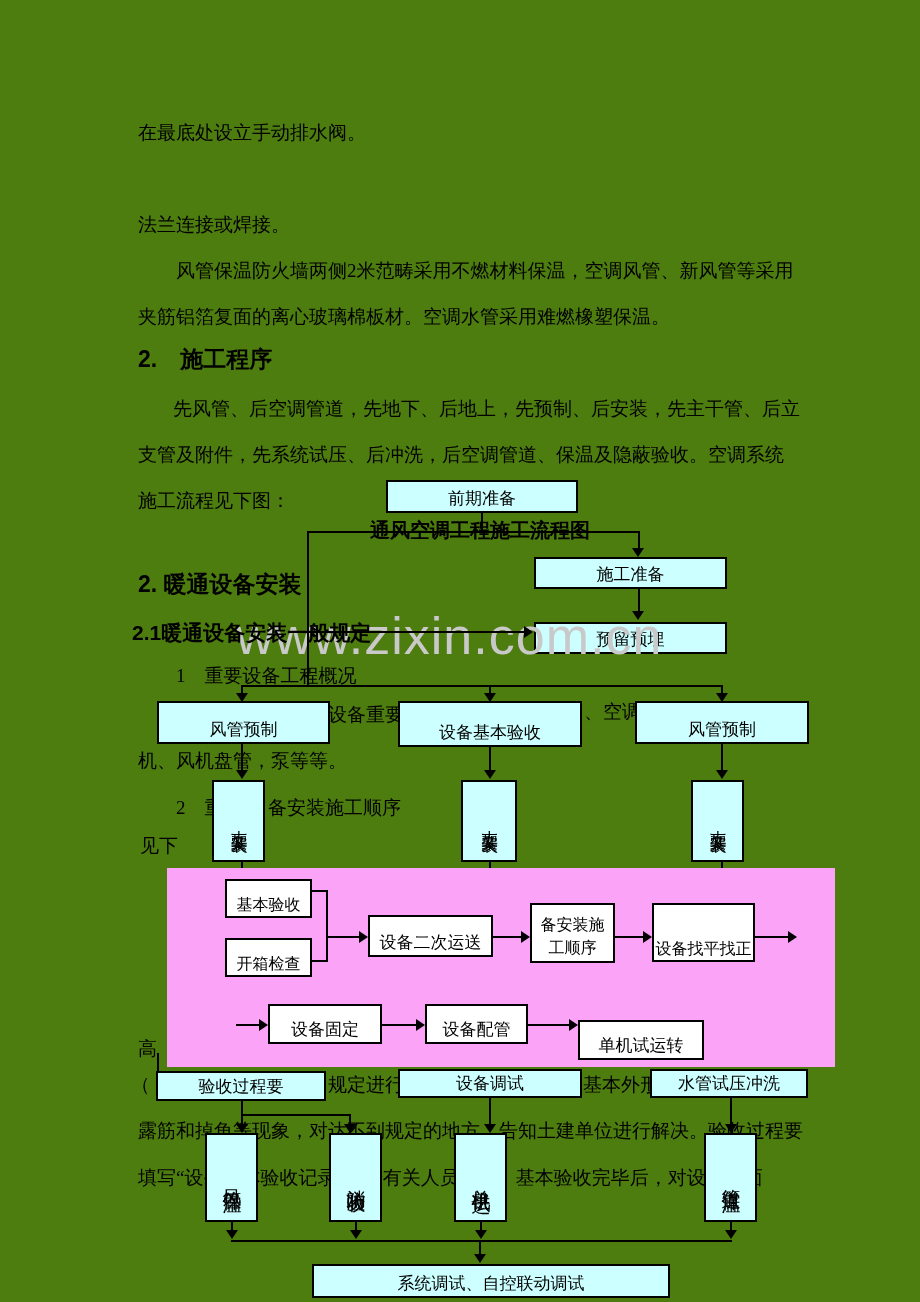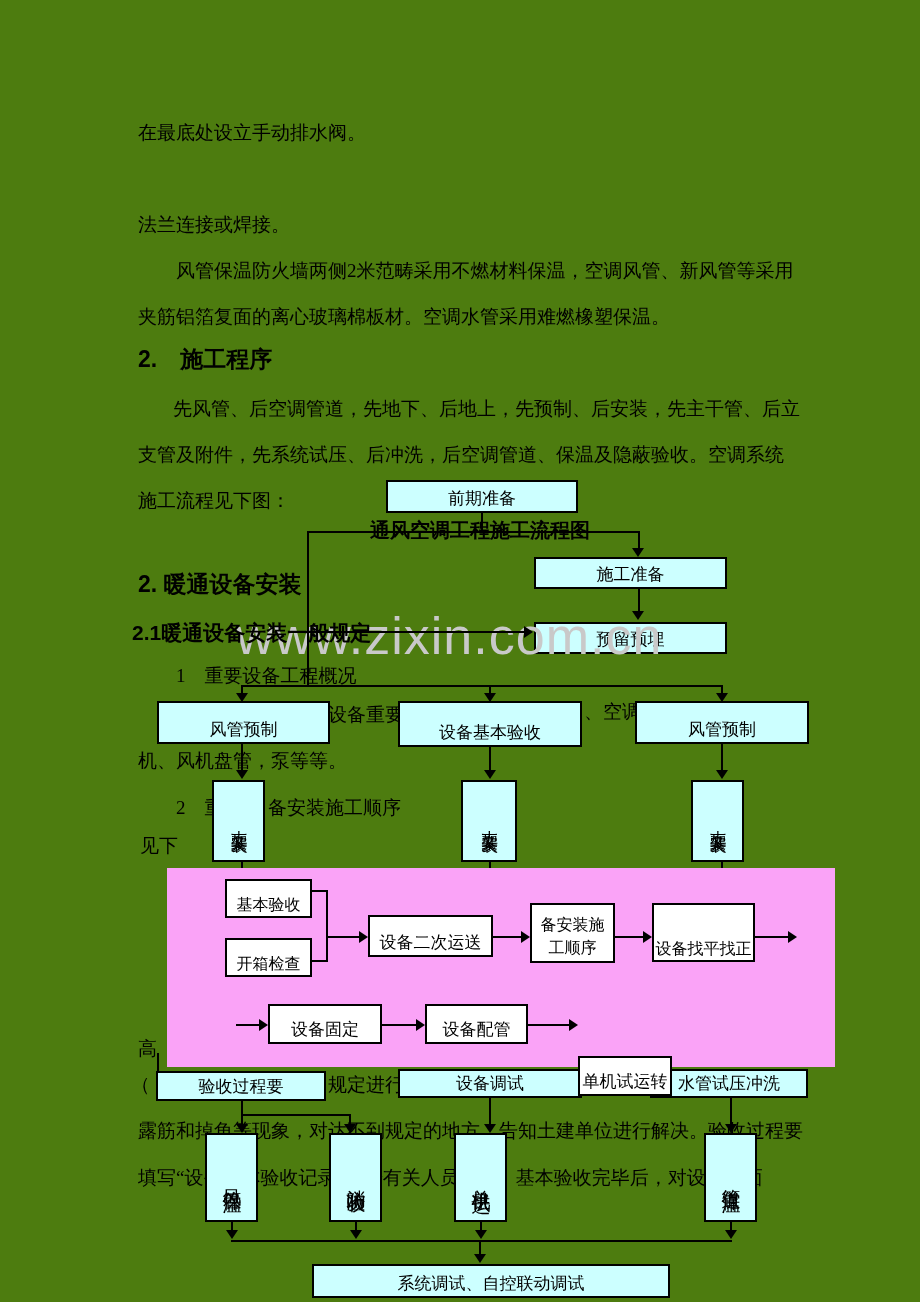--- a/index.html
+++ b/index.html
@@ -129,21 +129,21 @@
 
   <div class="pinkzone" style="left:167px;top:868px;width:668px;height:199px"></div>
 
   <div class="fc white" style="left:225px;top:879px;width:87px;height:39px;font-size:16px">基本验收</div>
   <div class="fc white" style="left:225px;top:938px;width:87px;height:39px;font-size:16px">开箱检查</div>
   <div class="fc white" style="left:368px;top:915px;width:125px;height:42px">设备二次运送</div>
   <div class="fc white wrapbox" style="left:530px;top:903px;width:85px;height:60px">备安装施工顺序</div>
   <div class="fc white f16" style="left:652px;top:903px;width:103px;height:59px">设备找平找正</div>
   <div class="fc white" style="left:268px;top:1004px;width:114px;height:40px">设备固定</div>
   <div class="fc white" style="left:425px;top:1004px;width:103px;height:40px">设备配管</div>
-  <div class="fc white" style="left:578px;top:1056px;width:94px;height:40px">单机试运转</div>
+  <div class="fc white" style="left:578px;top:1020px;width:126px;height:40px">单机试运转</div>
 
   <i class="ln p" style="left:312px;top:890px;width:16px;height:2px"></i>
   <i class="ln p" style="left:312px;top:960px;width:16px;height:2px"></i>
   <i class="ln p" style="left:326px;top:890px;width:2px;height:72px"></i>
   <i class="ln p" style="left:326px;top:936px;width:33px;height:2px"></i>
   <i class="ah ah-r p" style="left:359px;top:931px"></i>
   <i class="ln p" style="left:493px;top:936px;width:28px;height:2px"></i>
   <i class="ah ah-r p" style="left:521px;top:931px"></i>
   <i class="ln p" style="left:615px;top:936px;width:28px;height:2px"></i>
   <i class="ah ah-r p" style="left:643px;top:931px"></i>

